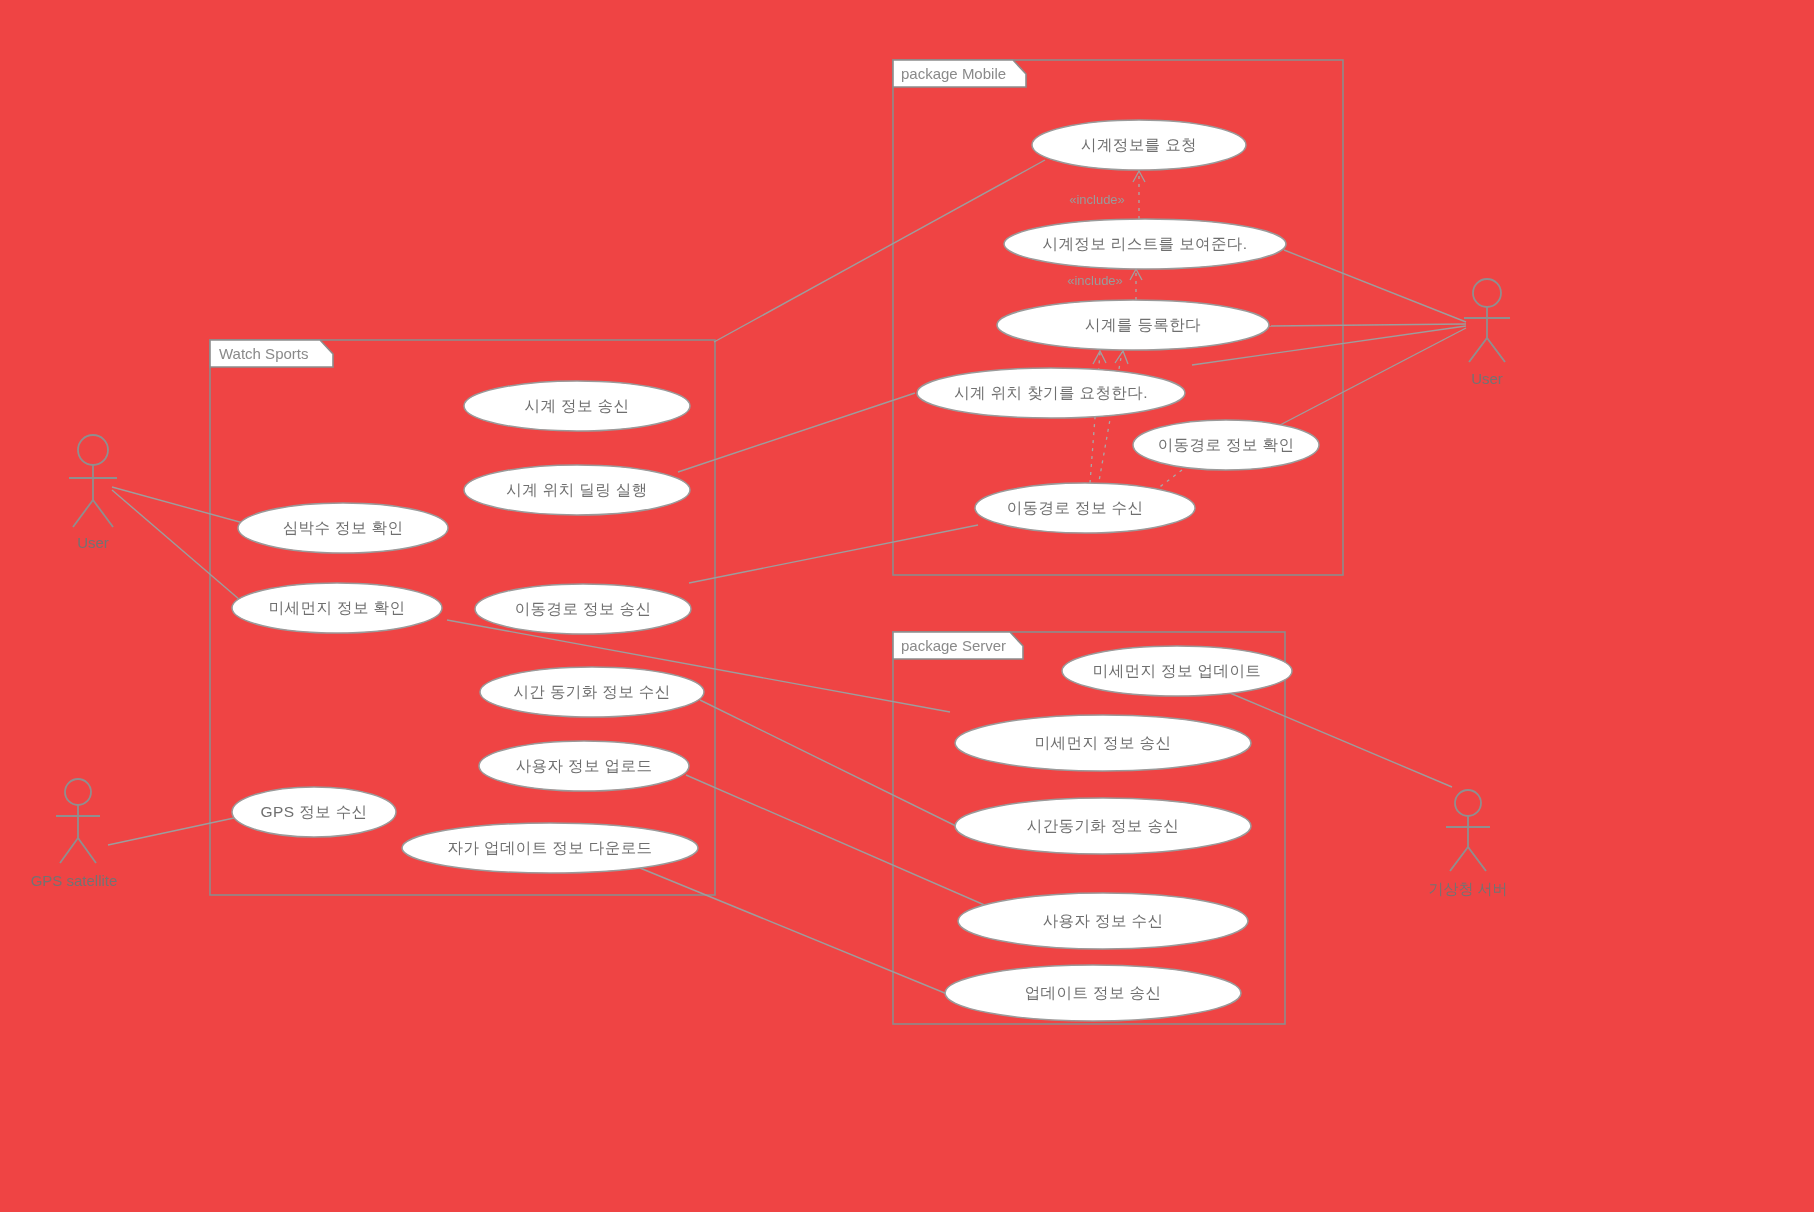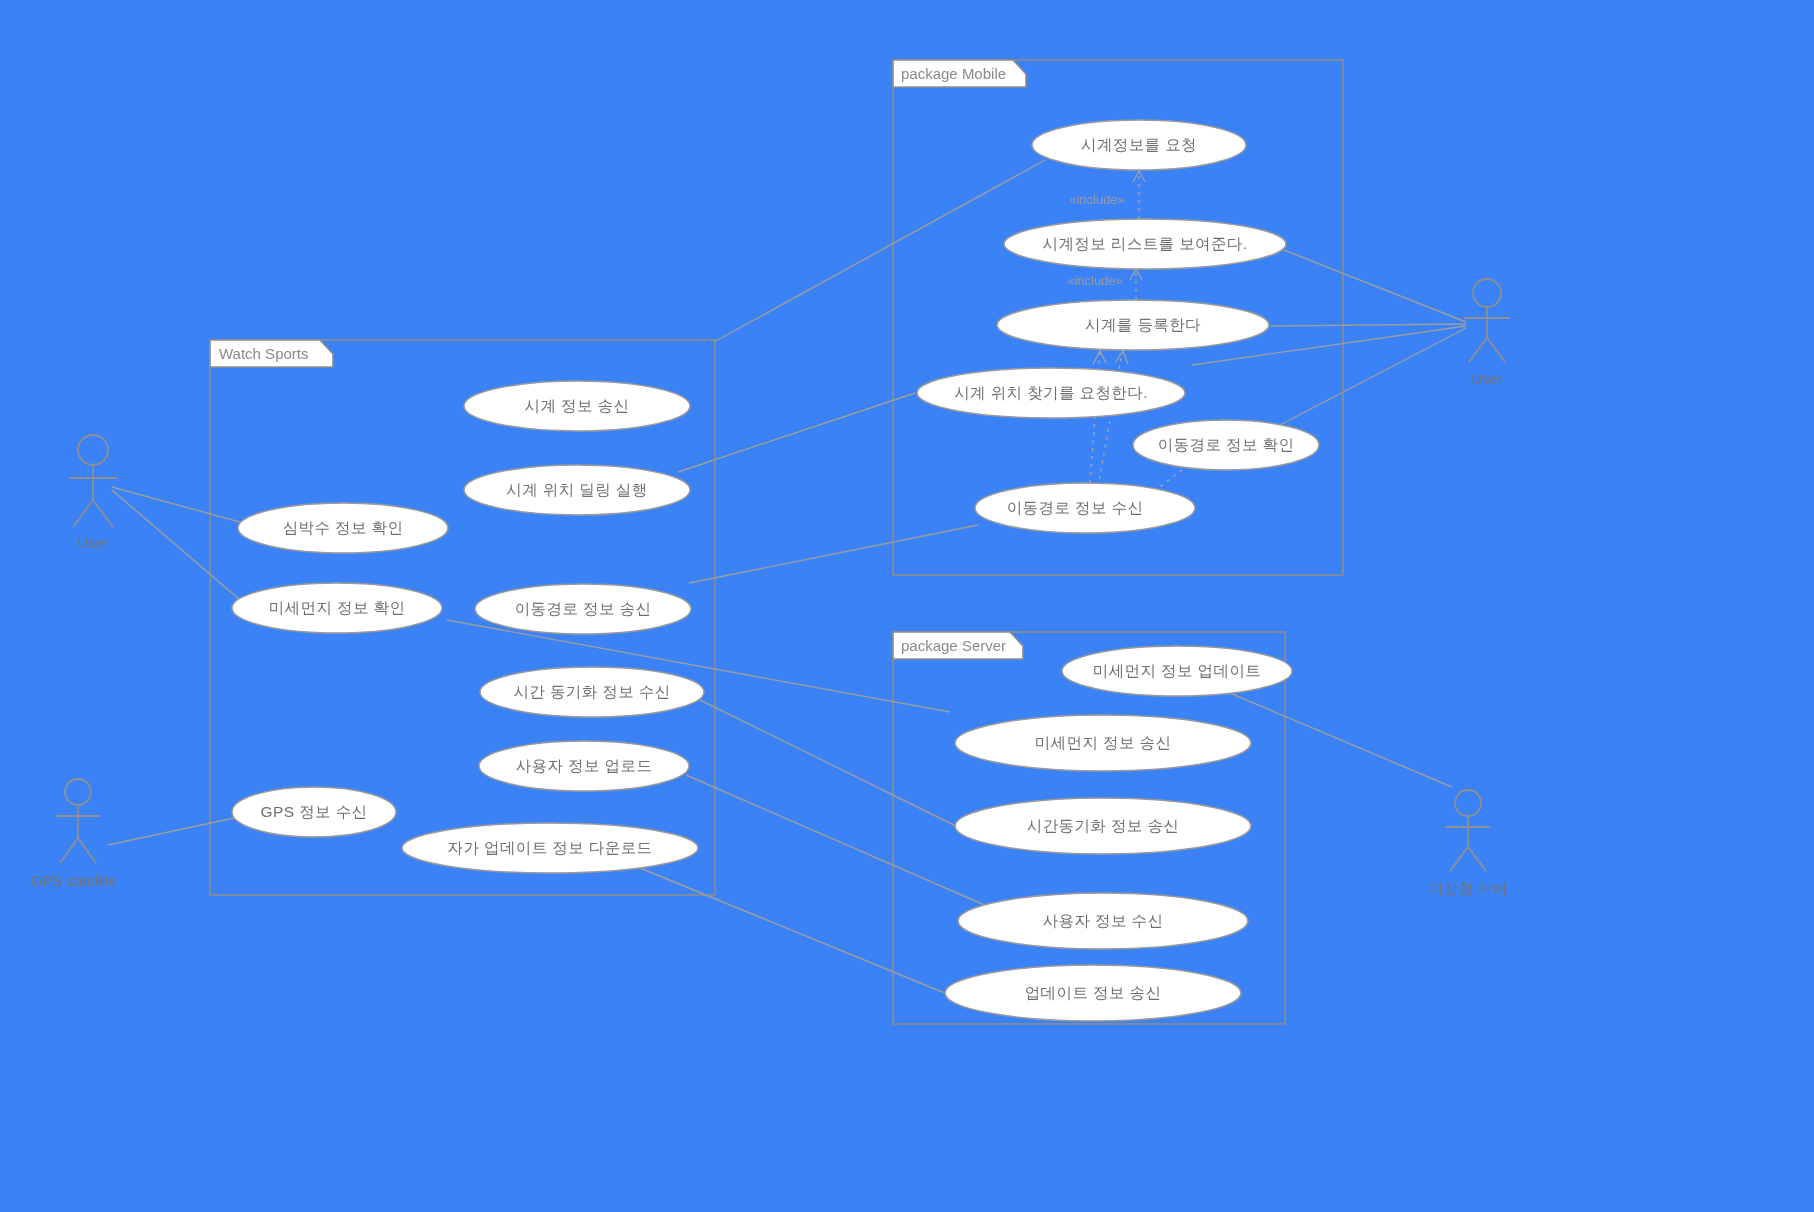--- a/index.html
+++ b/index.html
@@ -7,21 +7,21 @@
     padding: 0;
     background: #ffffff;
   }
   body {
     font-family: "Liberation Sans", "DejaVu Sans", sans-serif;
   }
   #canvas {
     position: relative;
     width: 1814px;
     height: 1212px;
-    background: #3b82f6;
+    background: #ef4444;
     overflow: hidden;
   }
   svg#diagram {
     position: absolute;
     left: 0;
     top: 0;
     width: 1814px;
     height: 1212px;
   }
   .pkg-rect {

